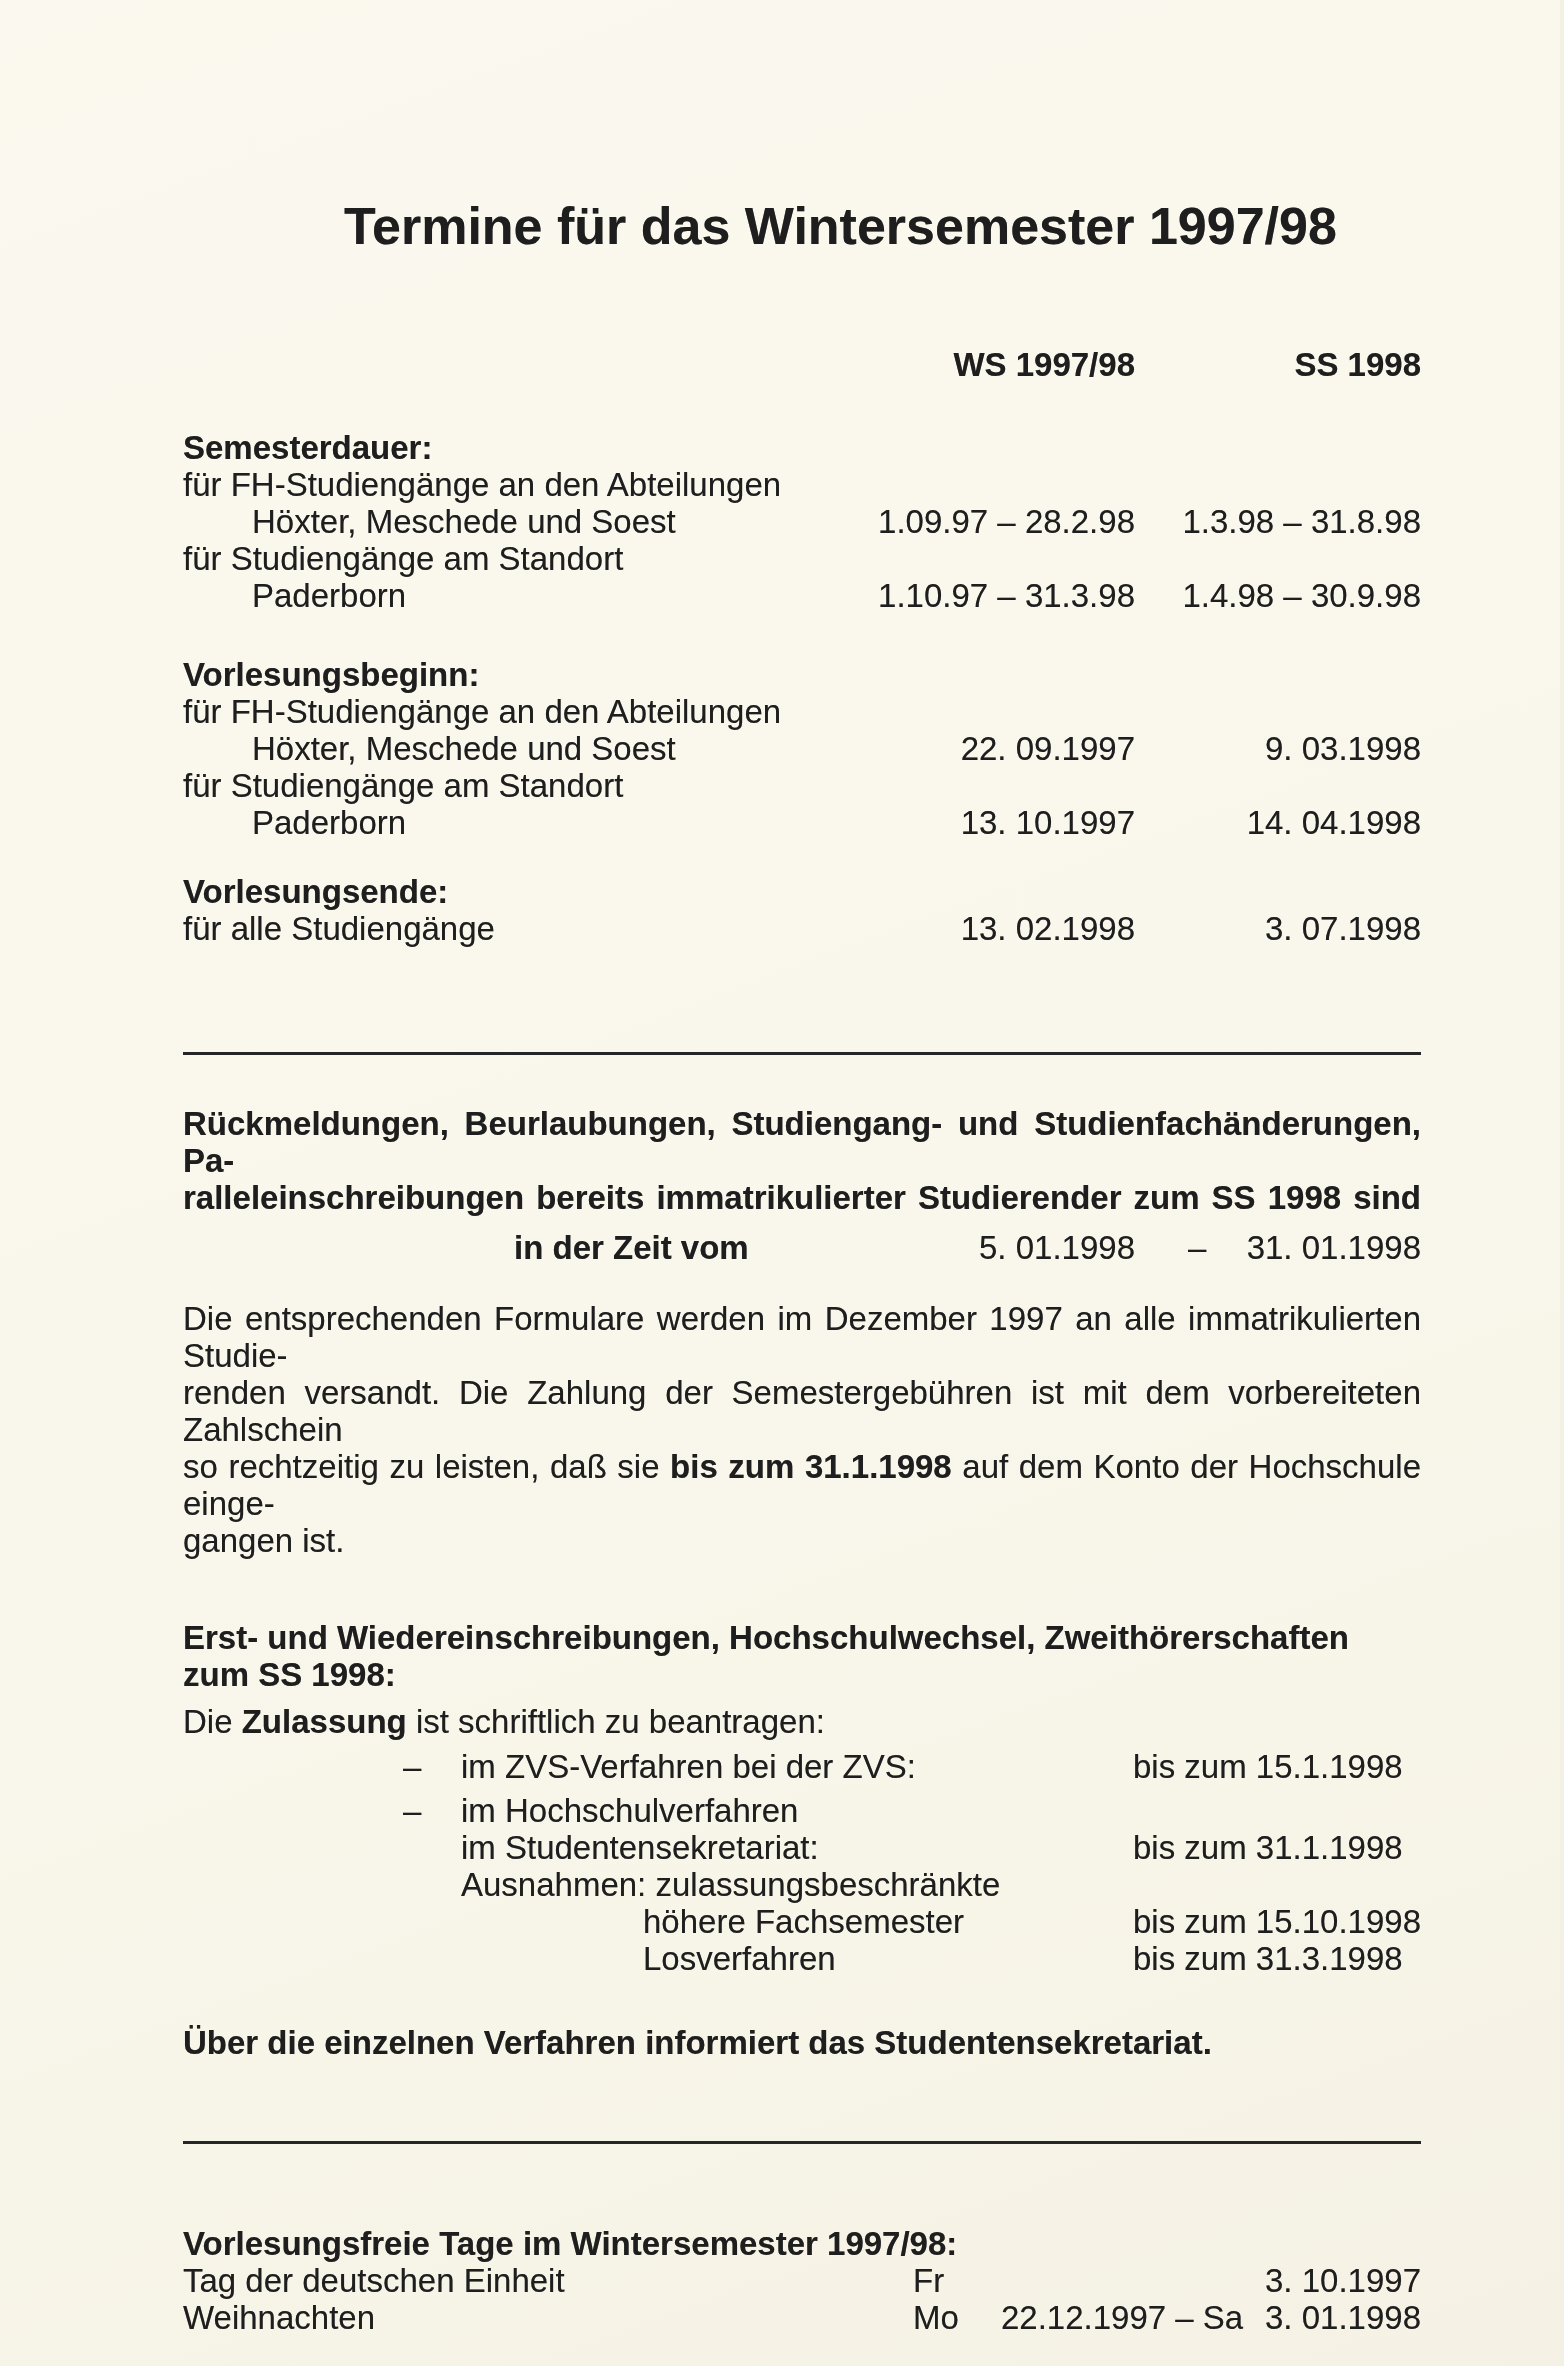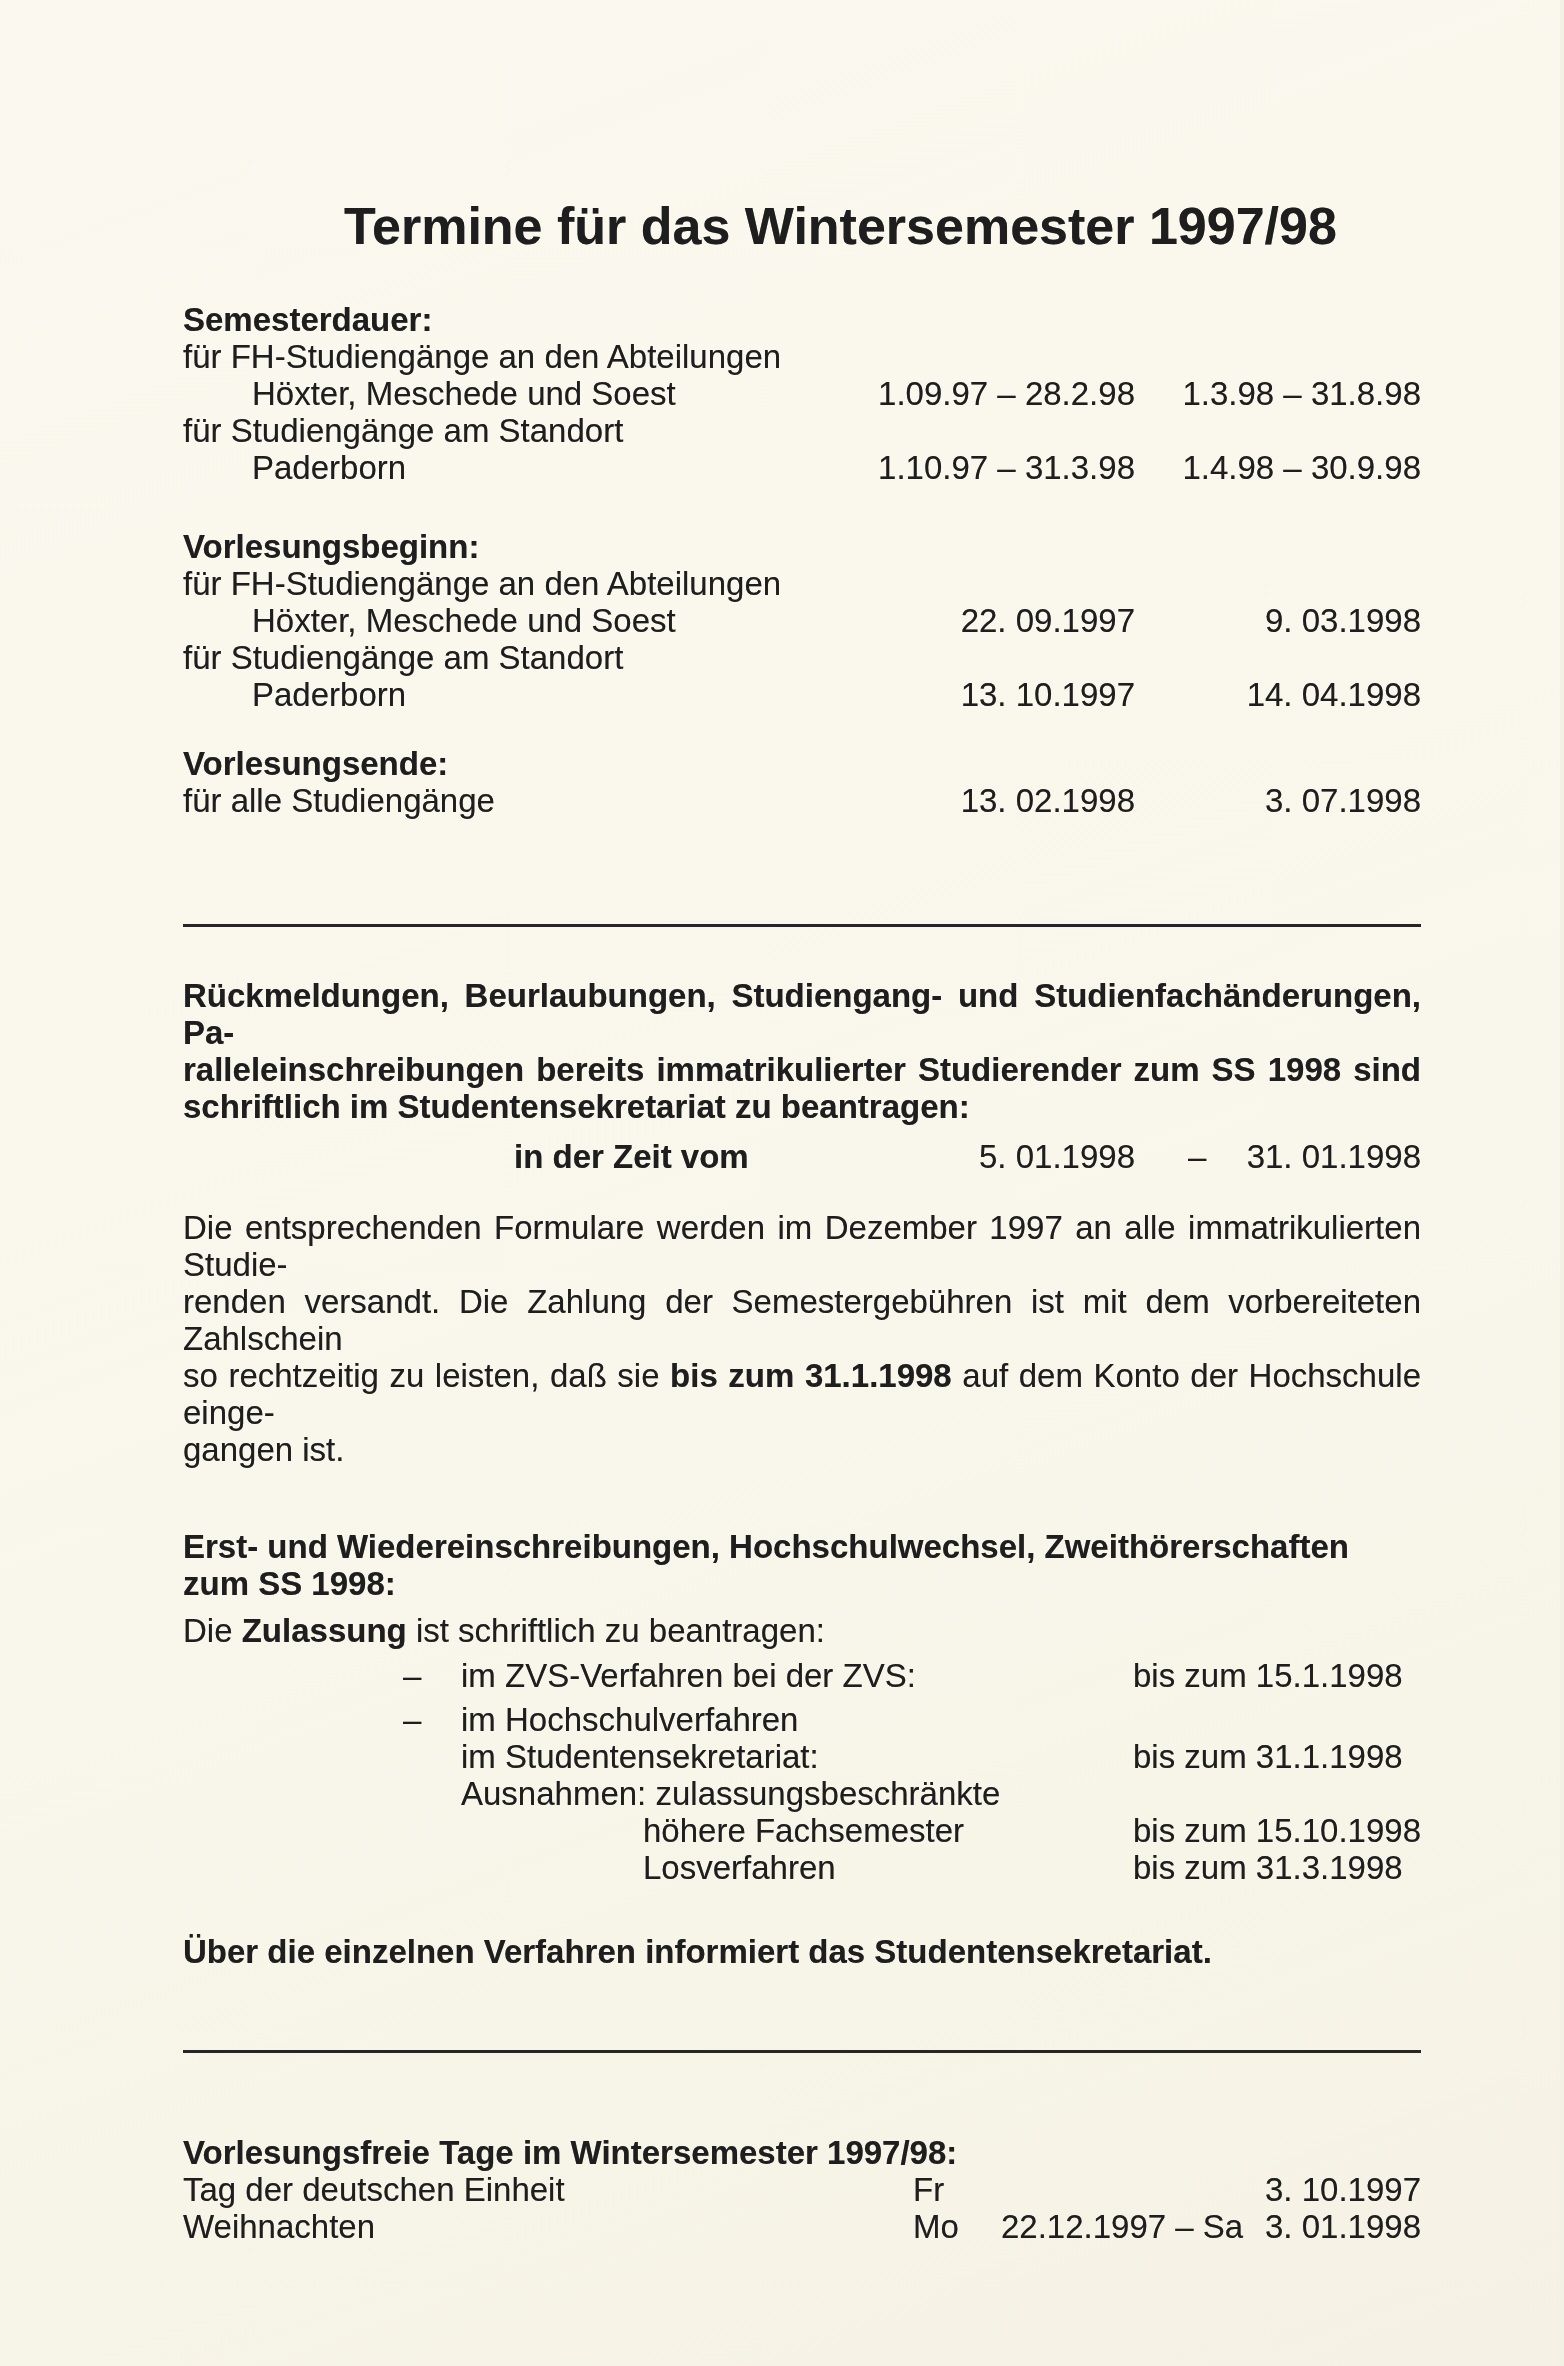--- a/index.html
+++ b/index.html
@@ -56,20 +56,25 @@
   .ftrow { display:grid; grid-template-columns:1fr 88px 237px 183px; }
   .ft-range, .ft-date { text-align:right; white-space:nowrap; }
 </style>
 </head>
 <body>
 
 <div class="page">
 
   <h1 class="title">Termine für das Wintersemester 1997/98</h1>
 
+  <div class="row3 header-row">
+    <div class="c-label"></div>
+    <div class="c-ws">WS 1997/98</div>
+    <div class="c-ss">SS 1998</div>
+  </div>
 
   <section class="sec-sem">
     <div class="sec-heading">Semesterdauer:</div>
     <div class="row3">
       <div class="c-label">für FH-Studiengänge an den Abteilungen</div>
       <div class="c-ws"></div>
       <div class="c-ss"></div>
     </div>
     <div class="row3">
       <div class="c-label ind1">Höxter, Meschede und Soest</div>
@@ -119,21 +124,20 @@
       <div class="c-ws">13. 02.1998</div>
       <div class="c-ss">3. 07.1998</div>
     </div>
   </section>
 
   <div class="rule rule-a"></div>
 
   <div class="para-rueck">
     <div class="jline">Rückmeldungen, Beurlaubungen, Studiengang- und Studienfachänderungen, Pa-</div>
     <div class="jline">ralleleinschreibungen bereits immatrikulierter Studierender zum SS 1998 sind</div>
-    <div class="jline last">schriftlich im Studentensekretariat zu beantragen:</div>
   </div>
 
   <div class="row3 zeit-row">
     <div class="c-label zeit-label">in der Zeit vom</div>
     <div class="c-ws">5. 01.1998</div>
     <div class="c-ss dashcell">
       <span>–</span>
       <span>31. 01.1998</span>
     </div>
   </div>

